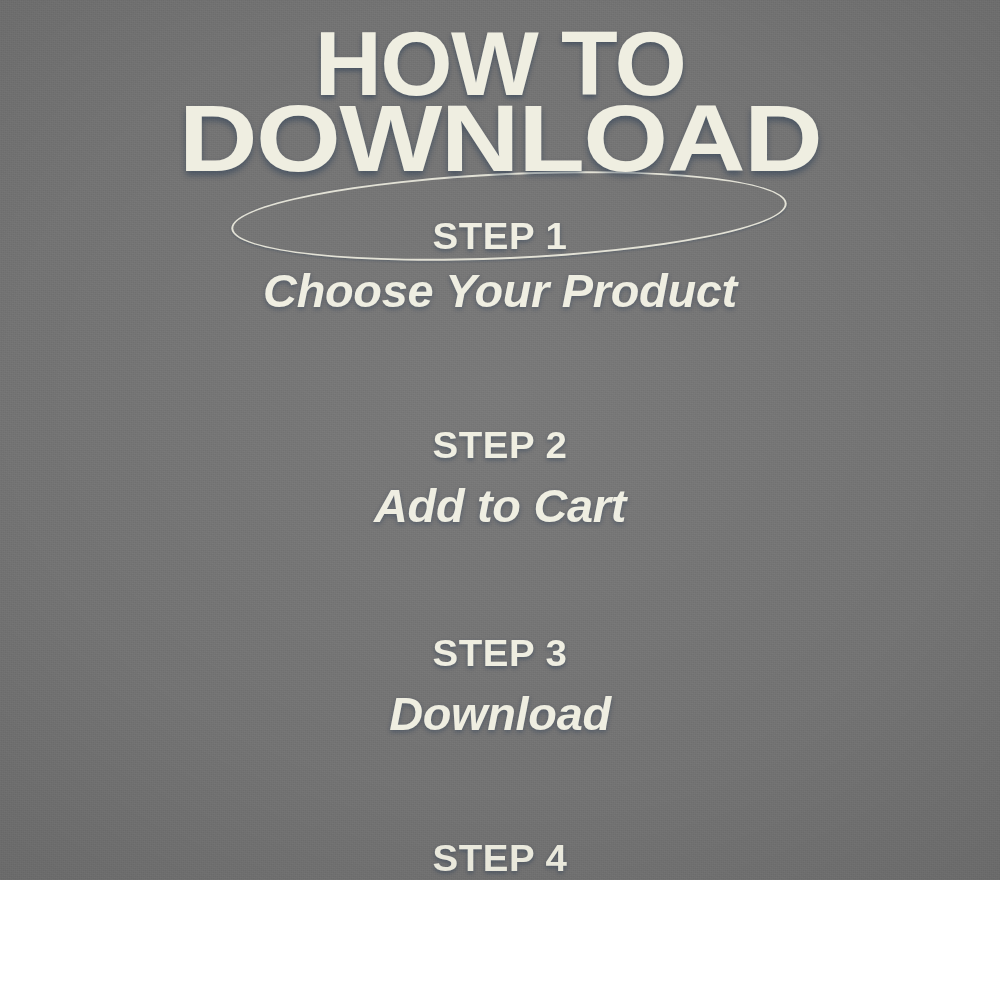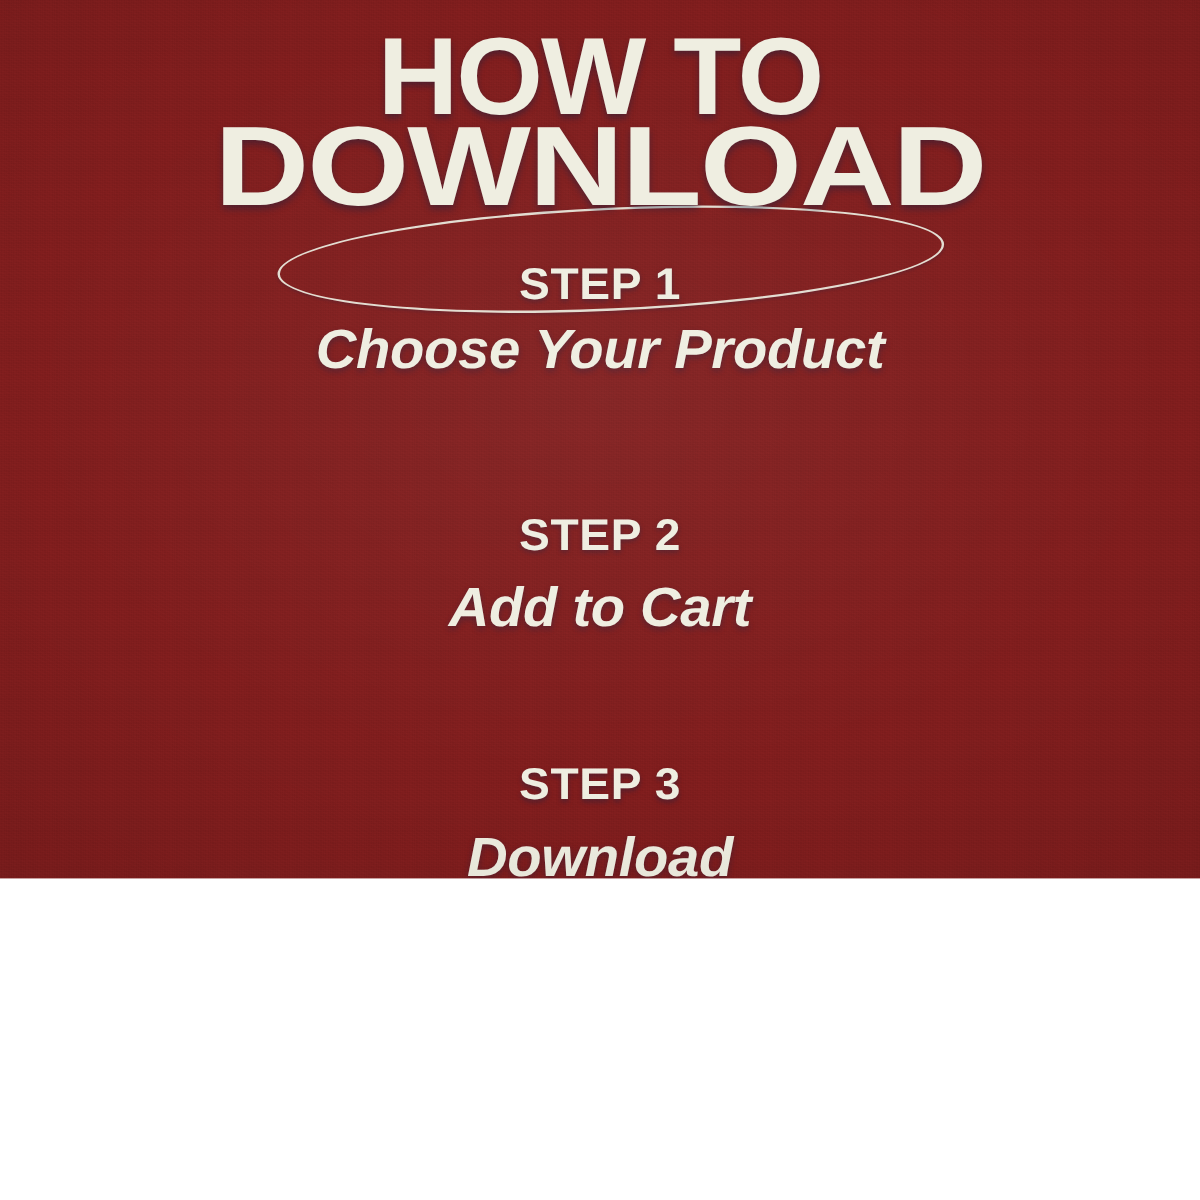--- a/index.html
+++ b/index.html
@@ -9,22 +9,22 @@
   body {
     width: 1000px;
     height: 1000px;
     overflow: hidden;
     font-family: "Liberation Sans", sans-serif;
   }
 
   #poster {
     position: relative;
     width: 1000px;
-    height: 732px;
-    background: #7f1d1d;
+    height: 880px;
+    background: #737373;
     overflow: hidden;
     user-select: none;
   }
 
   
   #grain {
     position: absolute;
     inset: 0;
     pointer-events: none;
     opacity: 0.30;

